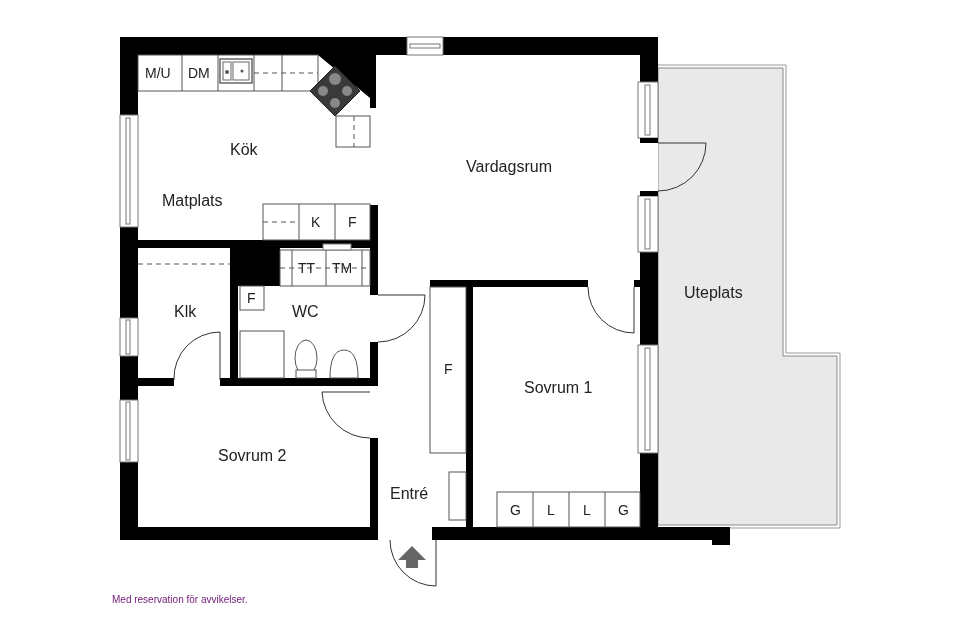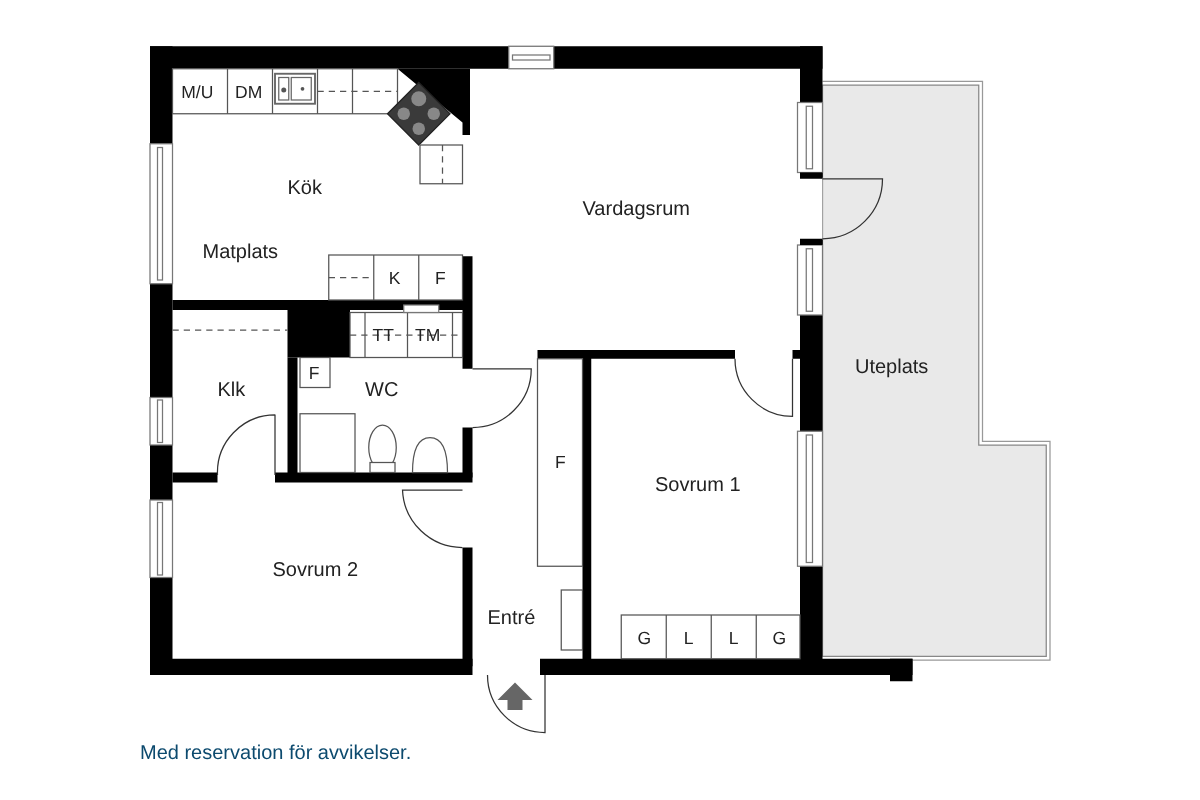--- a/index.html
+++ b/index.html
@@ -6,21 +6,21 @@
     body { width: 960px; height: 640px; position: relative; overflow: hidden; font-family: "Liberation Sans", sans-serif; }
     #plan { position: absolute; left: 0; top: 0; width: 960px; height: 640px; }
     .wall { fill: #000000; }
     .thin { fill: none; stroke: #555555; stroke-width: 1; }
     .fix { fill: #ffffff; stroke: #555555; stroke-width: 1; }
     .dash { fill: none; stroke: #555555; stroke-width: 1; stroke-dasharray: 5 4; }
     .win { fill: #ffffff; stroke: #777777; stroke-width: 1; }
     .door { fill: none; stroke: #333333; stroke-width: 1; }
     .room-label { font-family: "Liberation Sans", sans-serif; font-size: 16px; fill: #222222; }
     .fix-label { font-family: "Liberation Sans", sans-serif; font-size: 14px; fill: #222222; }
-    .disclaimer { position: absolute; left: 112px; top: 594px; font-size: 16px; color: #0c4a6e; font-family: "Liberation Sans", sans-serif; }
+    .disclaimer { position: absolute; left: 112px; top: 594px; font-size: 10px; color: #701a75; font-family: "Liberation Sans", sans-serif; }
   </style>
 </head>
 <body>
 
 <svg id="plan" viewBox="0 0 960 640" xmlns="http://www.w3.org/2000/svg">
 
   <g>
     <path d="M658 68 L783 68 L783 356 L837 356 L837 525 L658 525 Z" fill="#e9e9e9" stroke="#888888" stroke-width="1"></path>
     <path d="M658 65 L786 65 L786 353 L840 353 L840 528 L730 528" fill="none" stroke="#999999" stroke-width="1"></path>
   </g>

